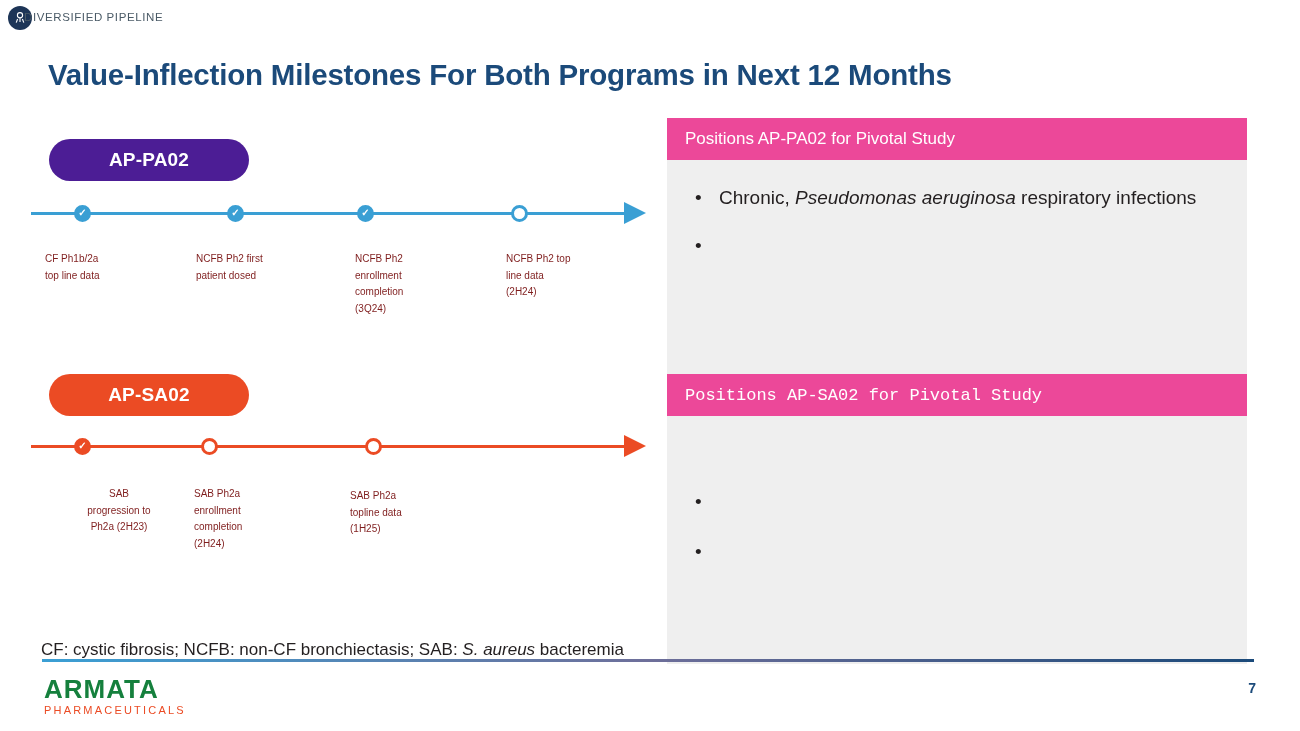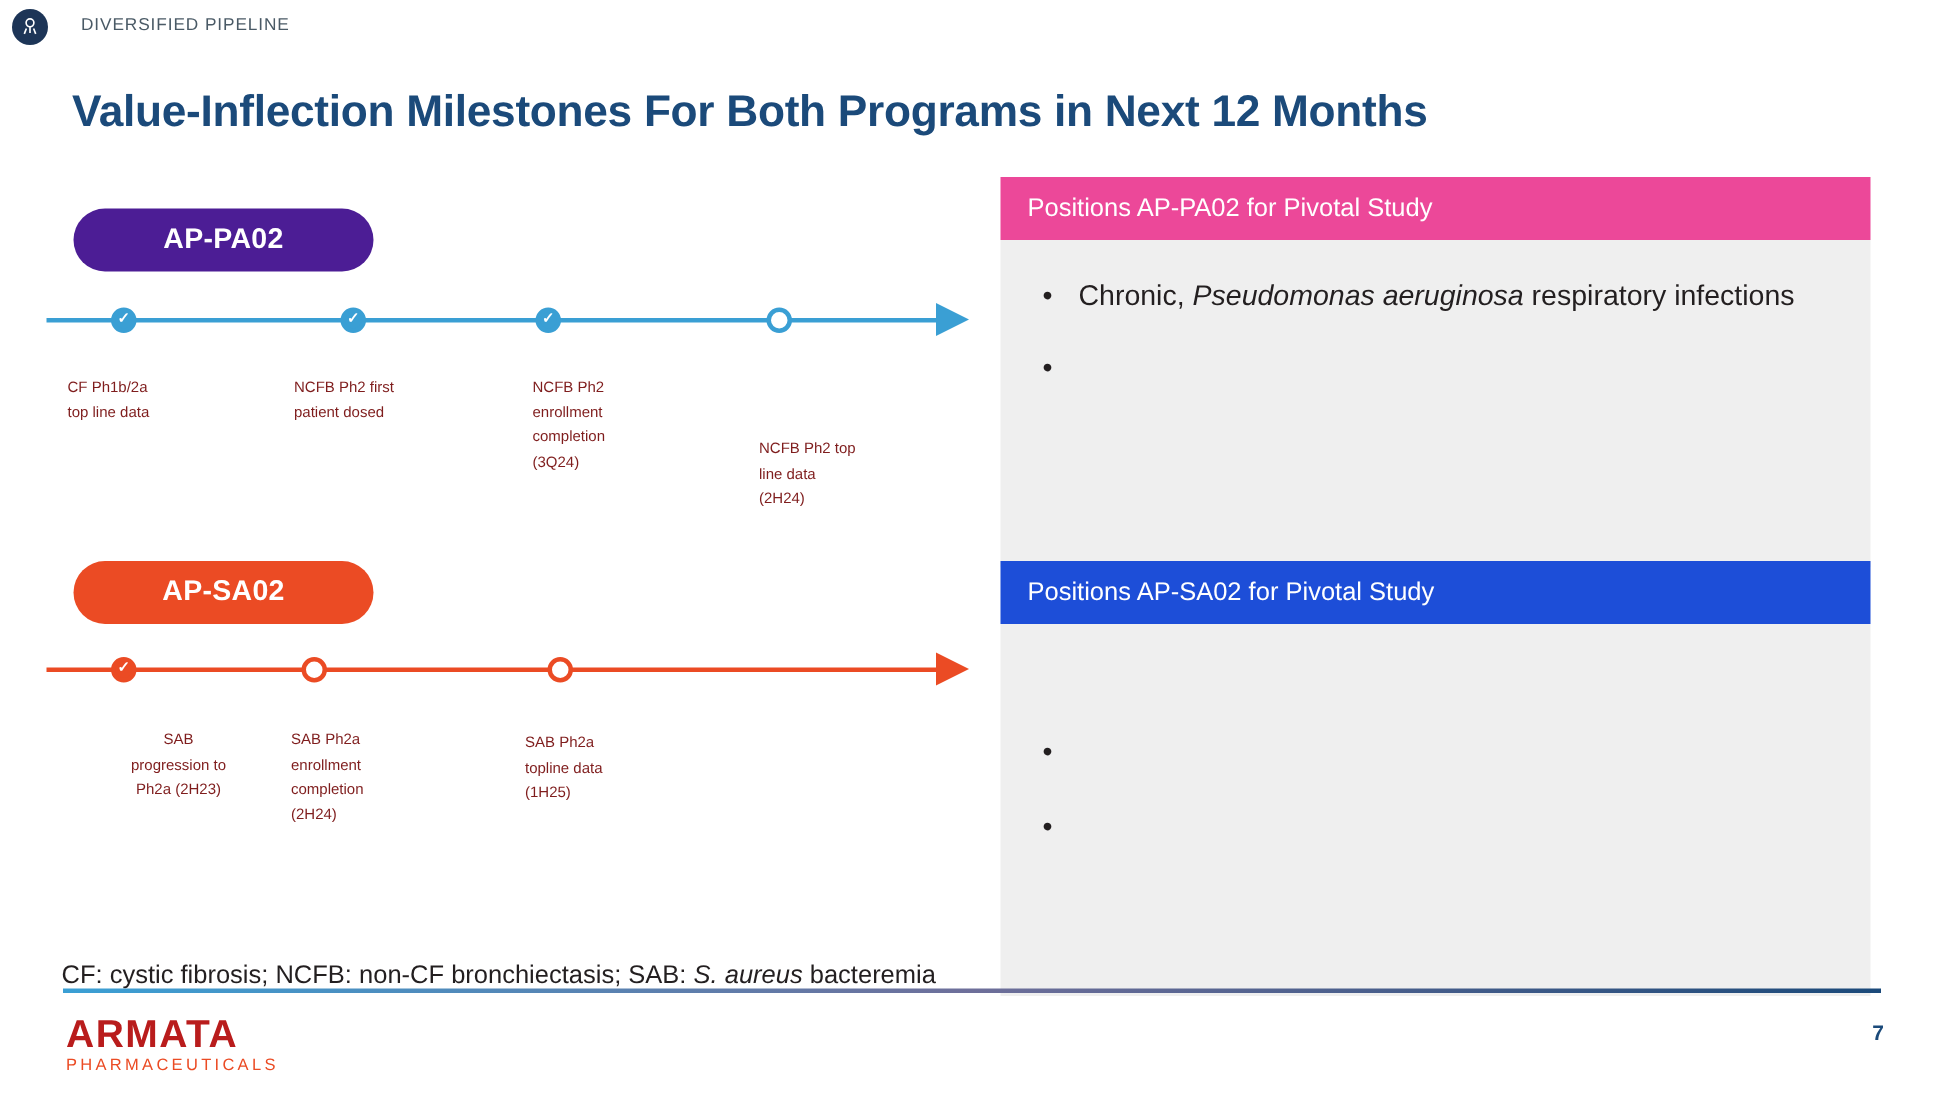--- a/index.html
+++ b/index.html
@@ -29,21 +29,21 @@
     width: 24px; height: 24px;
     border-radius: 50%;
     background: #1d3557;
     display: flex;
     align-items: center;
     justify-content: center;
   }
   .topbar-logo svg { display: block; }
   .topbar-label {
     position: absolute;
-    left: 54px; top: 11px;
+    left: 24px; top: 11px;
     font-size: 11.5px;
     letter-spacing: 0.6px;
     color: #4a5a66;
     font-weight: 400;
   }
 
   .deck-title {
     position: absolute;
     left: 48px; top: 58px;
     font-size: 29.5px;
@@ -168,21 +168,21 @@
     line-height: 1.45;
   }
   .bullet-text i { font-style: italic; }
 
   #panel-pa { top: 118px; }
   #panel-pa .panel-head { background: #ec4899; }
   #panel-pa .panel-body { height: 218px; padding-top: 24px; }
   #panel-pa .bullet-row { margin-bottom: 20px; }
 
   #panel-sa { top: 374px; }
-  #panel-sa .panel-head { background: #1d4ed8; }
+  #panel-sa .panel-head { background: #ec4899; font-family: Liberation Mono, monospace; }
   #panel-sa .panel-body { height: 248px; padding-top: 72px; }
   #panel-sa .bullet-row { margin-bottom: 22px; }
 
   
   .footnote {
     position: absolute;
     left: 41px; top: 640px;
     font-size: 17px;
     color: #231f20;
   }
@@ -195,21 +195,21 @@
     background: linear-gradient(to right, #3a9fd4 0%, #6e6f9a 50%, #1b4a7a 100%);
   }
 
   .footer-logo {
     position: absolute;
     left: 44px; top: 676px;
   }
   .footer-logo .brand {
     font-size: 26px;
     font-weight: bold;
-    color: #b91c1c;
+    color: #15803d;
     letter-spacing: 1px;
     line-height: 1;
   }
   .footer-logo .sub {
     font-size: 11px;
     color: #eb4b24;
     letter-spacing: 2.2px;
     margin-top: 2px;
   }
   .page-num {
@@ -255,21 +255,21 @@
 </div>
 
 <div class="caption cap-pa" style="left:45px; width:150px; white-space:pre-line;">CF Ph1b/2a
 top line data</div>
 <div class="caption cap-pa" style="left:196px; width:150px; white-space:pre-line;">NCFB Ph2 first
 patient dosed</div>
 <div class="caption cap-pa" style="left:355px; width:140px; white-space:pre-line;">NCFB Ph2
 enrollment
 completion
 (3Q24)</div>
-<div class="caption cap-pa" style="left:506px; width:140px; white-space:pre-line;margin-top:41px;">NCFB Ph2 top
+<div class="caption cap-pa" style="left:506px; width:140px; white-space:pre-line;">NCFB Ph2 top
 line data
 (2H24)</div>
 
 <div class="panel" id="panel-pa">
   <div class="panel-head">Positions AP-PA02 for Pivotal Study</div>
   <div class="panel-body">
     <div class="bullet-row">
       <span class="bullet-dot">•</span>
       <span class="bullet-text"><span>Chronic, </span><i>Pseudomonas aeruginosa</i><span> respiratory infections</span></span>
     </div>

